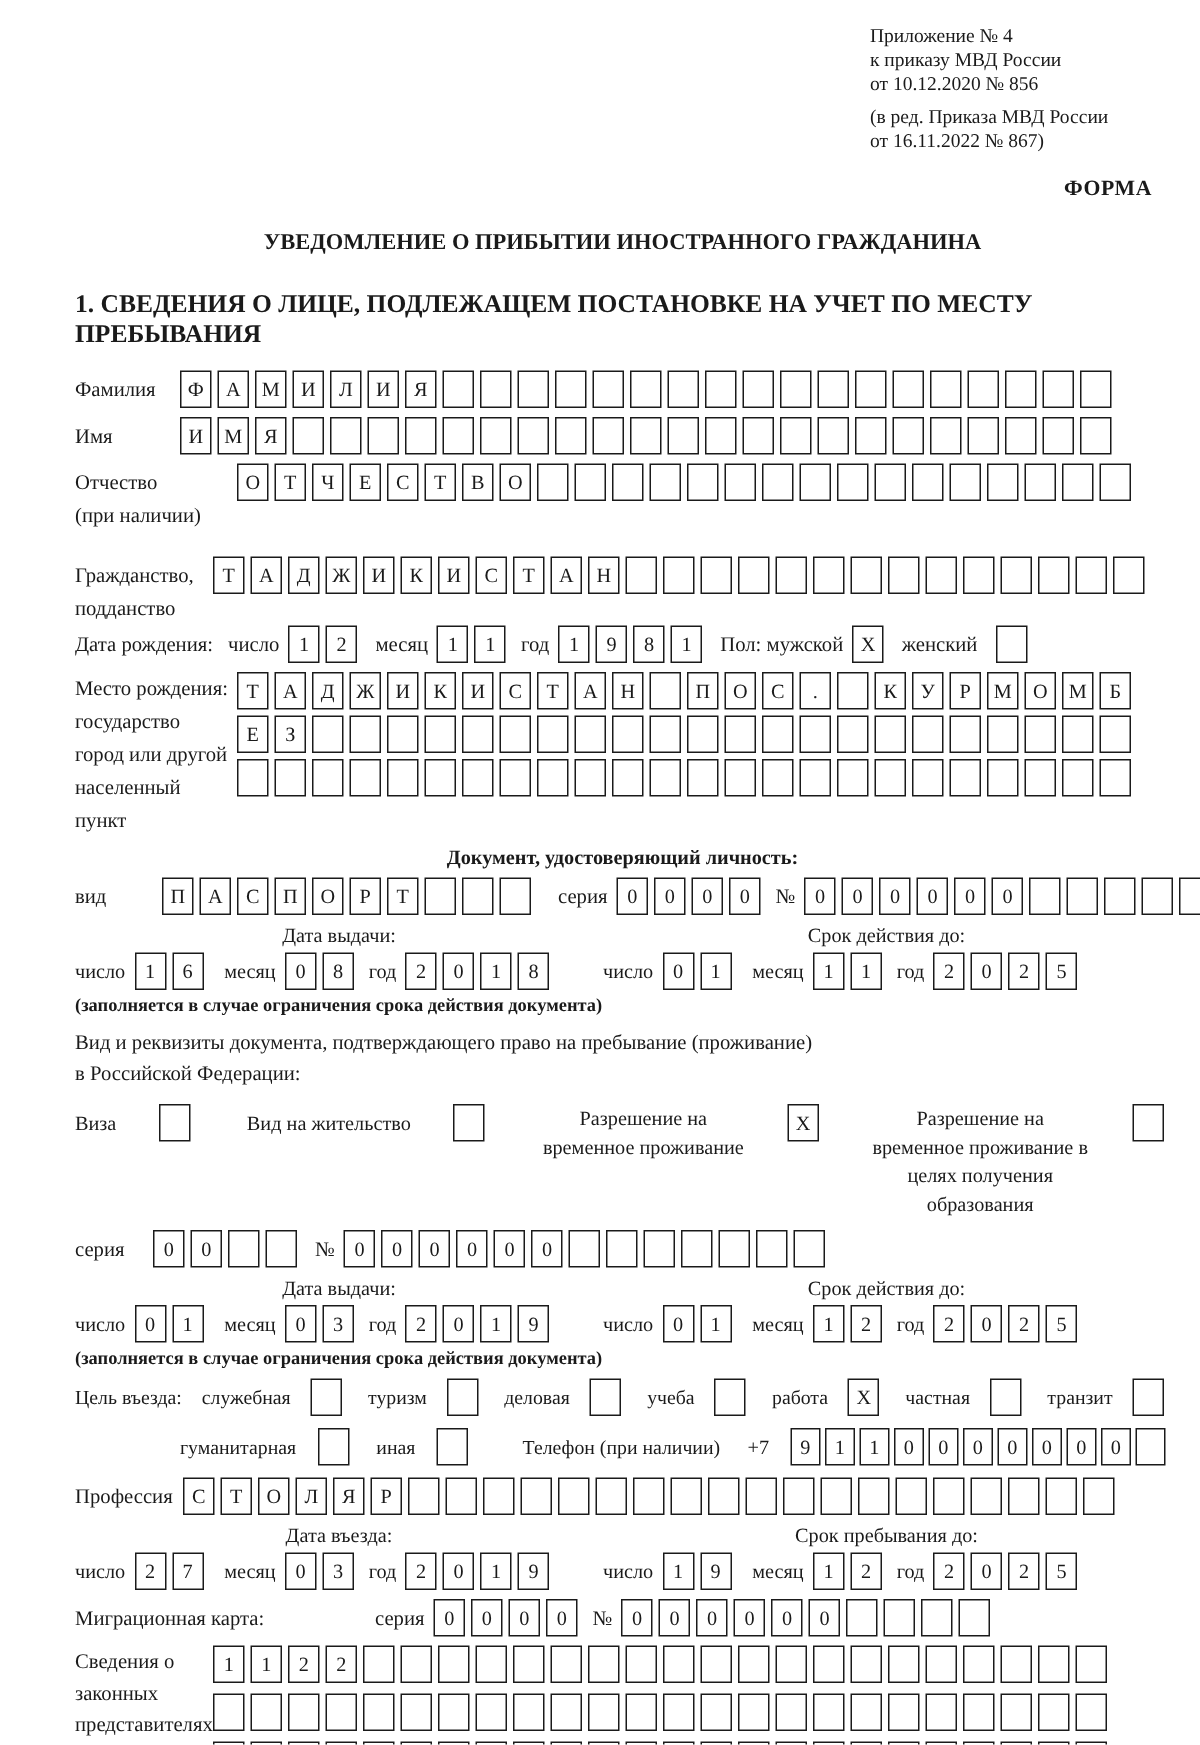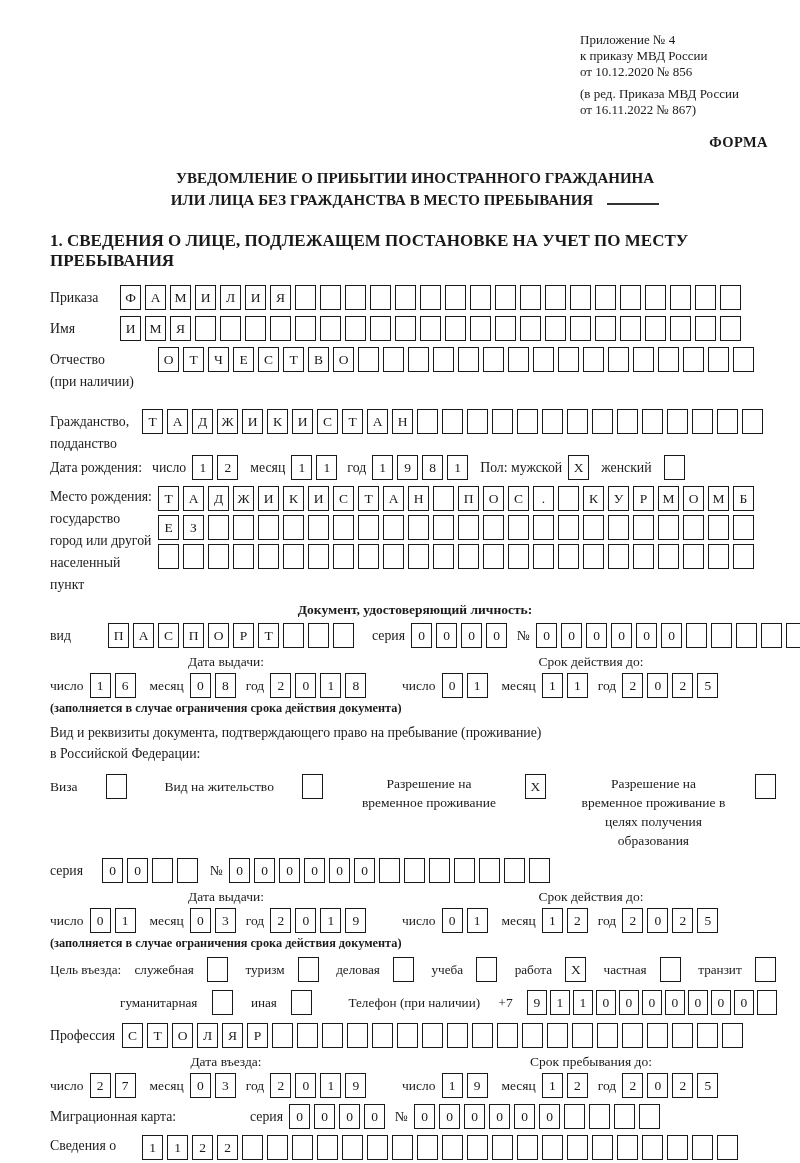--- a/index.html
+++ b/index.html
@@ -1,17 +1,17 @@
 <!DOCTYPE html>
 <html lang="ru"><head>
 <meta charset="utf-8">
 <style>
   html,body{margin:0;padding:0;background:#ffffff;}
   body{width:800px;height:1163px;font-family:"Liberation Serif","DejaVu Serif",serif;color:#1a1a1a;overflow:hidden;}
-  .doc{box-sizing:border-box;width:800px;height:1163px;padding:32px 20px 0 50px;}
+  .doc{box-sizing:border-box;width:800px;height:1163px;padding:16px 20px 0 50px;}
 
   
   .ref-block{margin-left:auto;width:200px;font-size:13px;line-height:16px;}
   .ref-b2{margin-top:6px;}
   .form-label{text-align:right;font-weight:bold;font-size:14.5px;letter-spacing:.4px;margin:16px 12px 0 0;}
 
   
   .title{text-align:center;font-weight:bold;font-size:15px;line-height:22px;margin-top:16px;}
   .title-underline{display:inline-block;width:52px;border-bottom:2px solid #333;margin-left:14px;}
   .sec-heading{font-weight:bold;font-size:17px;margin-top:20px;}
@@ -75,31 +75,28 @@
     <div class="ref-b2">
       <div>(в ред. Приказа МВД России</div>
       <div>от 16.11.2022 № 867)</div>
     </div>
   </div>
 
   <div class="form-label">ФОРМА</div>
 
   <div class="title">
     <div>УВЕДОМЛЕНИЕ О ПРИБЫТИИ ИНОСТРАННОГО ГРАЖДАНИНА</div>
-    <div>
-      <span>ИЛИ ЛИЦА БЕЗ ГРАЖДАНСТВА В МЕСТО ПРЕБЫВАНИЯ</span><span class="title-underline"></span>
-    </div>
   </div>
 
   <div class="sec-heading">1. СВЕДЕНИЯ О ЛИЦЕ, ПОДЛЕЖАЩЕМ ПОСТАНОВКЕ НА УЧЕТ ПО МЕСТУ ПРЕБЫВАНИЯ</div>
 
   <div class="rows">
 
     <div class="frow">
-      <div class="flabel lw70">Приказа</div>
+      <div class="flabel lw70">Фамилия</div>
       <div class="cells">
           <span class="cell">Ф</span>
           <span class="cell">А</span>
           <span class="cell">М</span>
           <span class="cell">И</span>
           <span class="cell">Л</span>
           <span class="cell">И</span>
           <span class="cell">Я</span>
           <span class="cell"></span>
           <span class="cell"></span>

